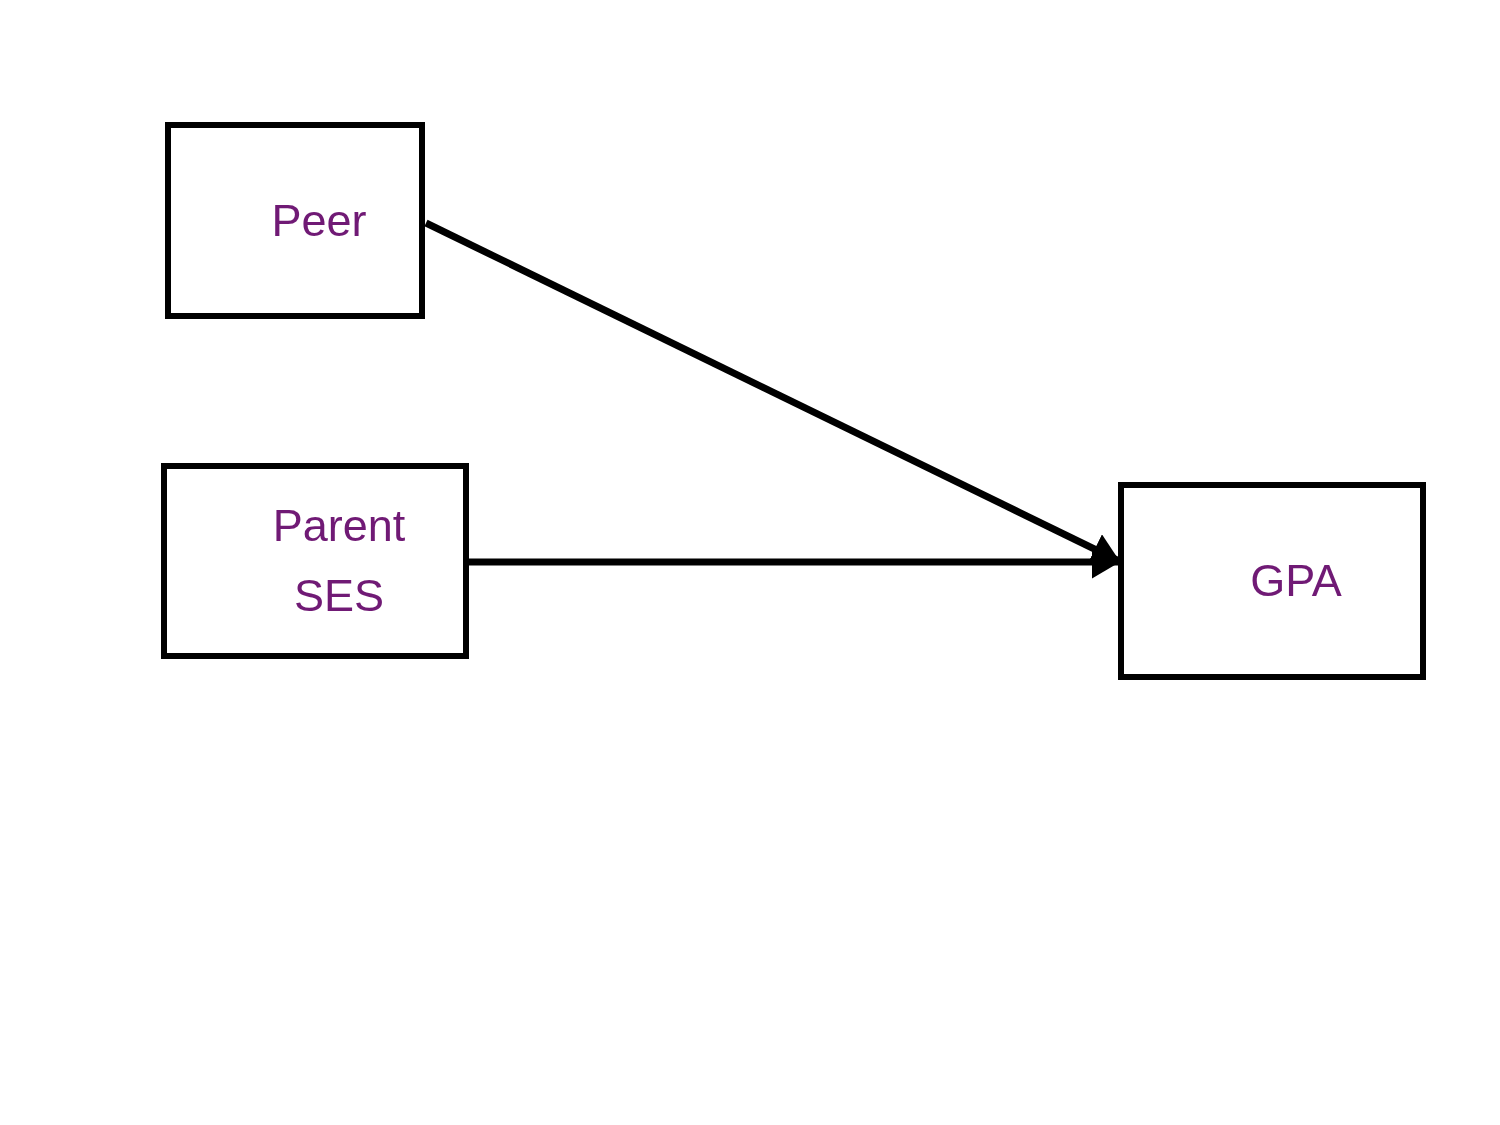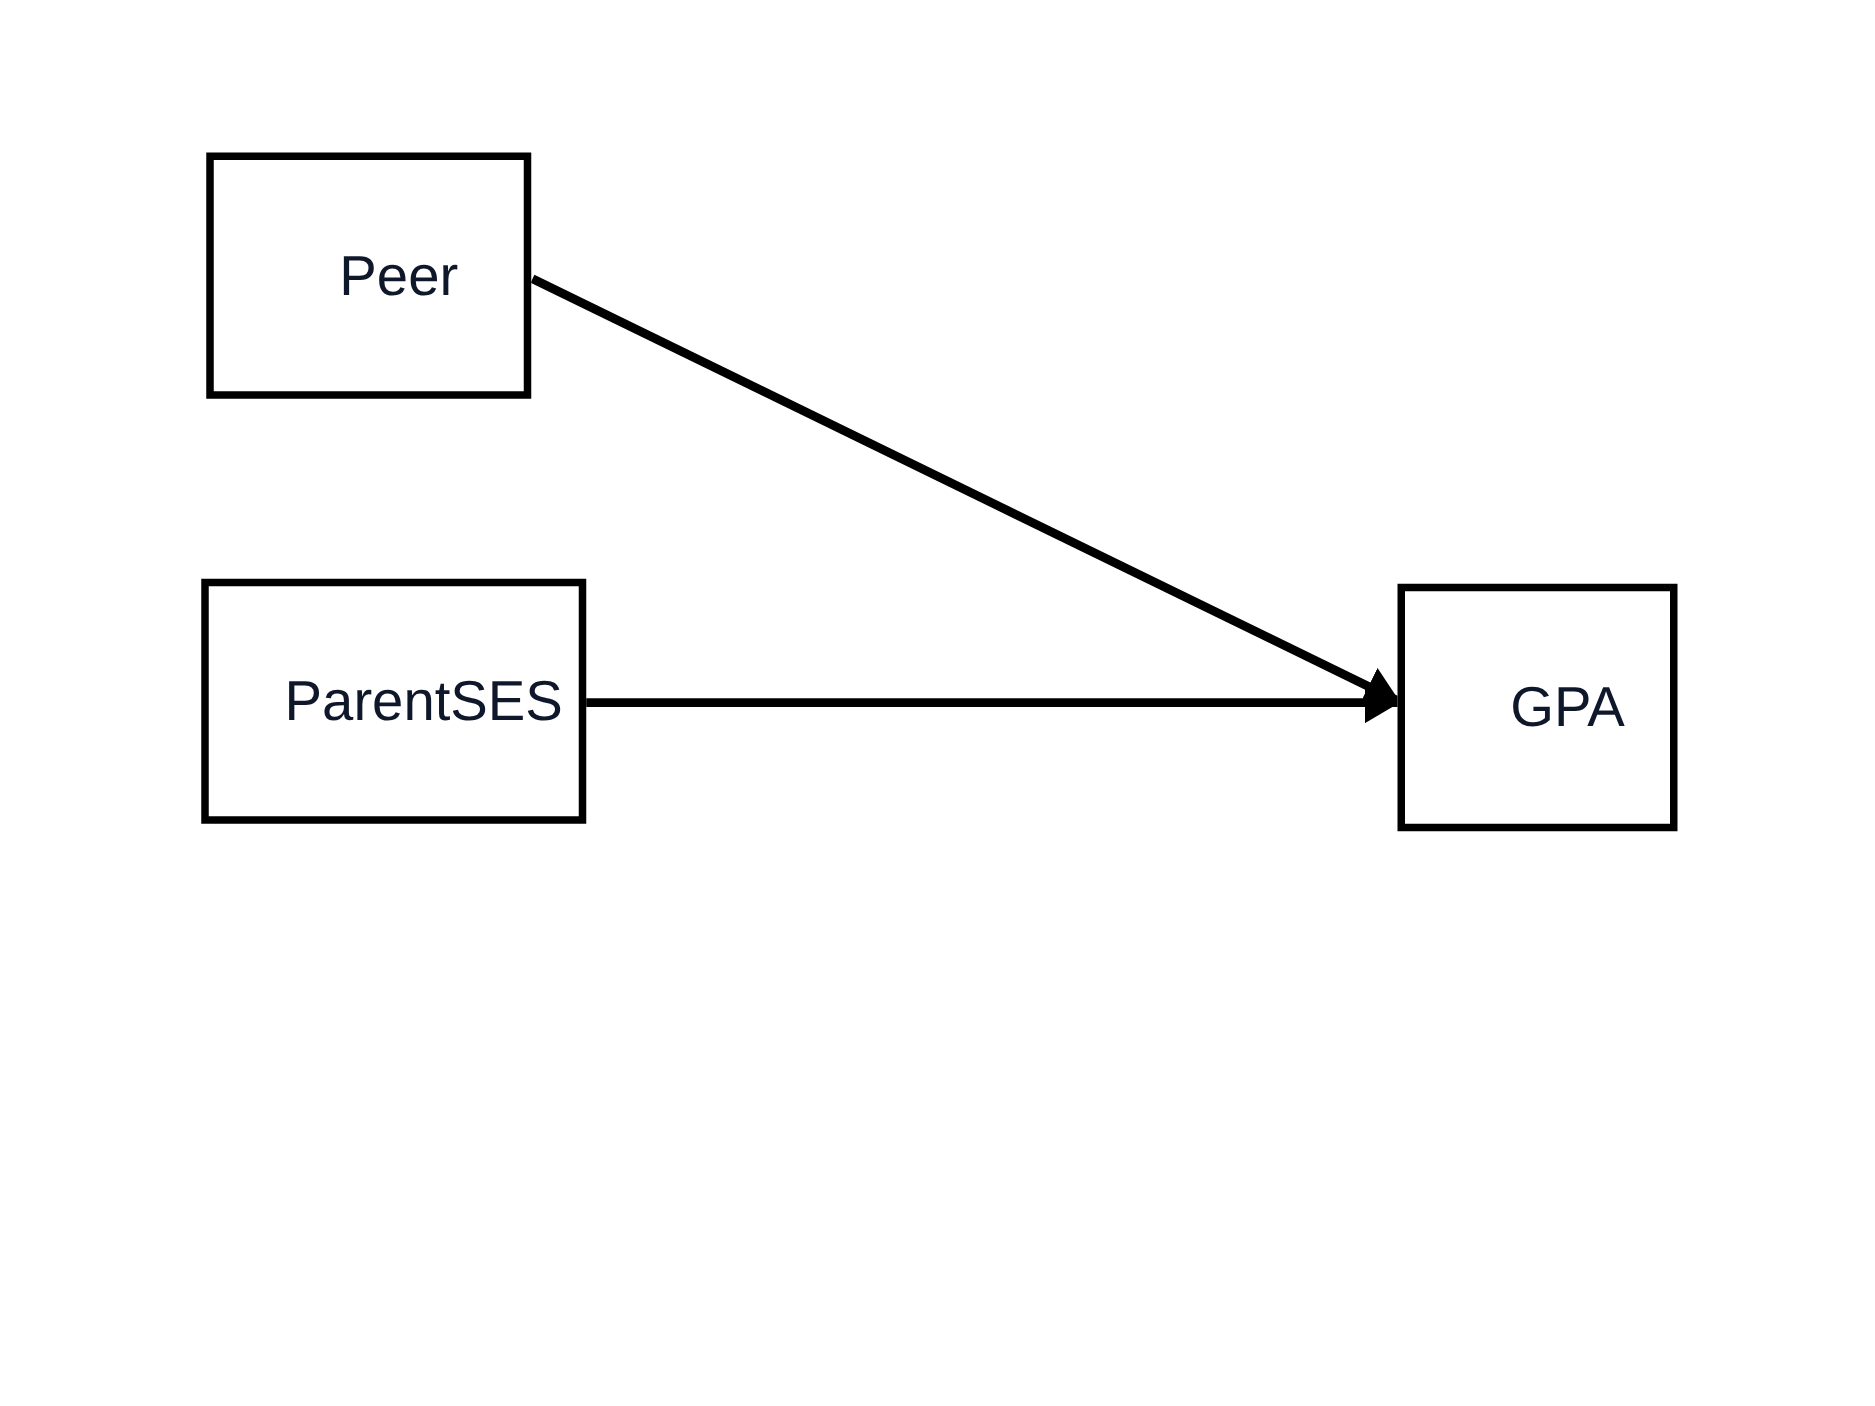--- a/index.html
+++ b/index.html
@@ -22,46 +22,46 @@
     width: 1500px;
     height: 1125px;
     pointer-events: none;
   }
   .node {
     position: absolute;
     box-sizing: border-box;
     border: 6px solid #000000;
     background: #ffffff;
     display: flex;
-    flex-direction: row;
+    flex-direction: column;
     align-items: center;
     justify-content: center;
     text-align: center;
-    color: #0f172a;
+    color: #701a75;
     font-size: 45px;
     line-height: 70px;
     font-weight: 400;
     padding-left: 48px;
   }
   #node-peer-relations {
     left: 165px;
     top: 122px;
     width: 260px;
     height: 197px;
   }
   #node-parent-ses {
     left: 161px;
     top: 463px;
     width: 308px;
     height: 196px;
   }
   #node-gpa {
     left: 1118px;
-    top: 467px;
-    width: 224px;
+    top: 482px;
+    width: 308px;
     height: 198px;
   }
 </style>
 </head>
 <body>
 
 <div id="canvas">
 
   <svg id="edges-svg" viewBox="0 0 1500 1125" xmlns="http://www.w3.org/2000/svg">
     <defs>

